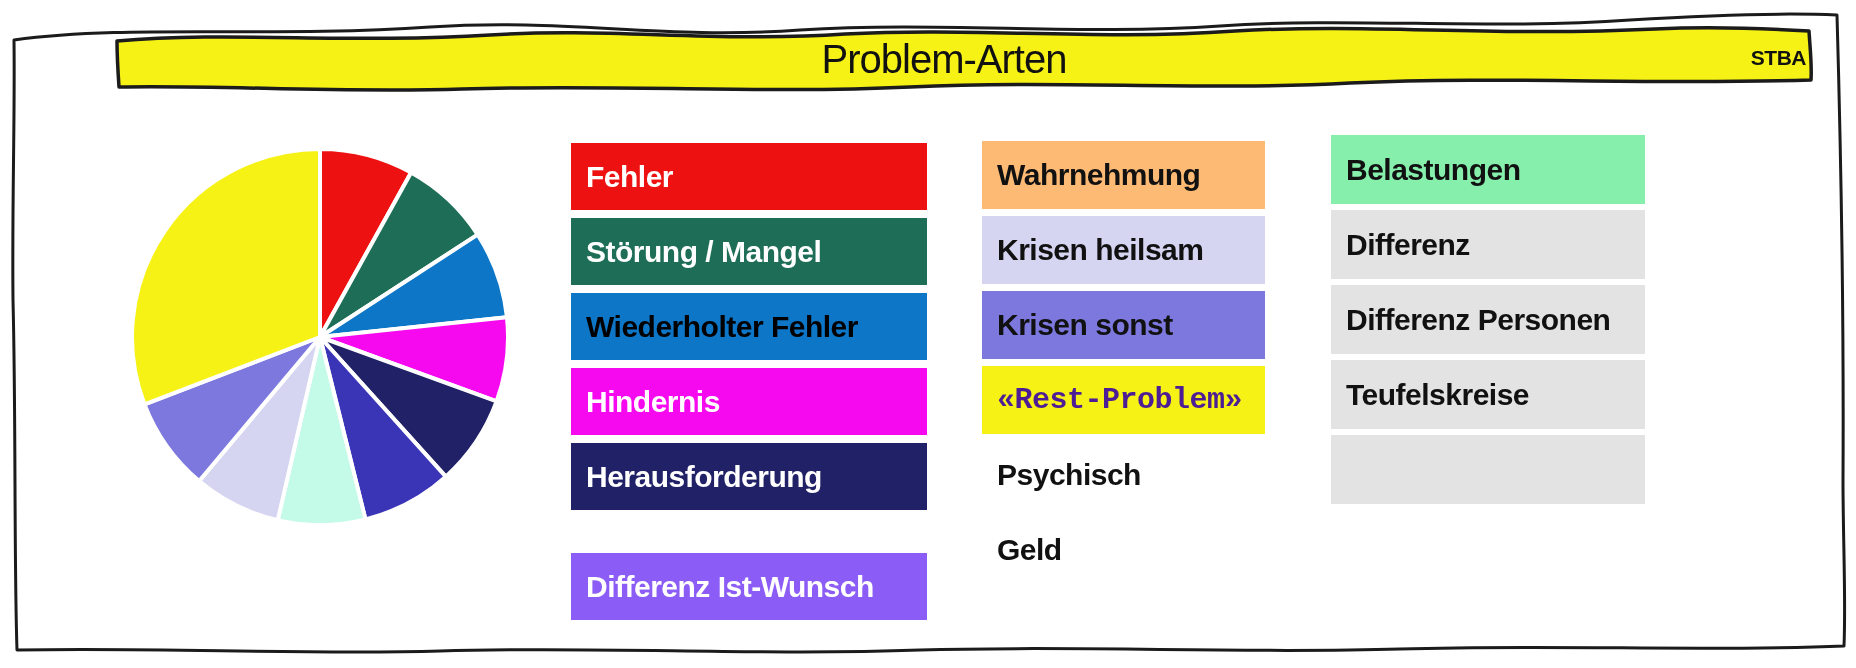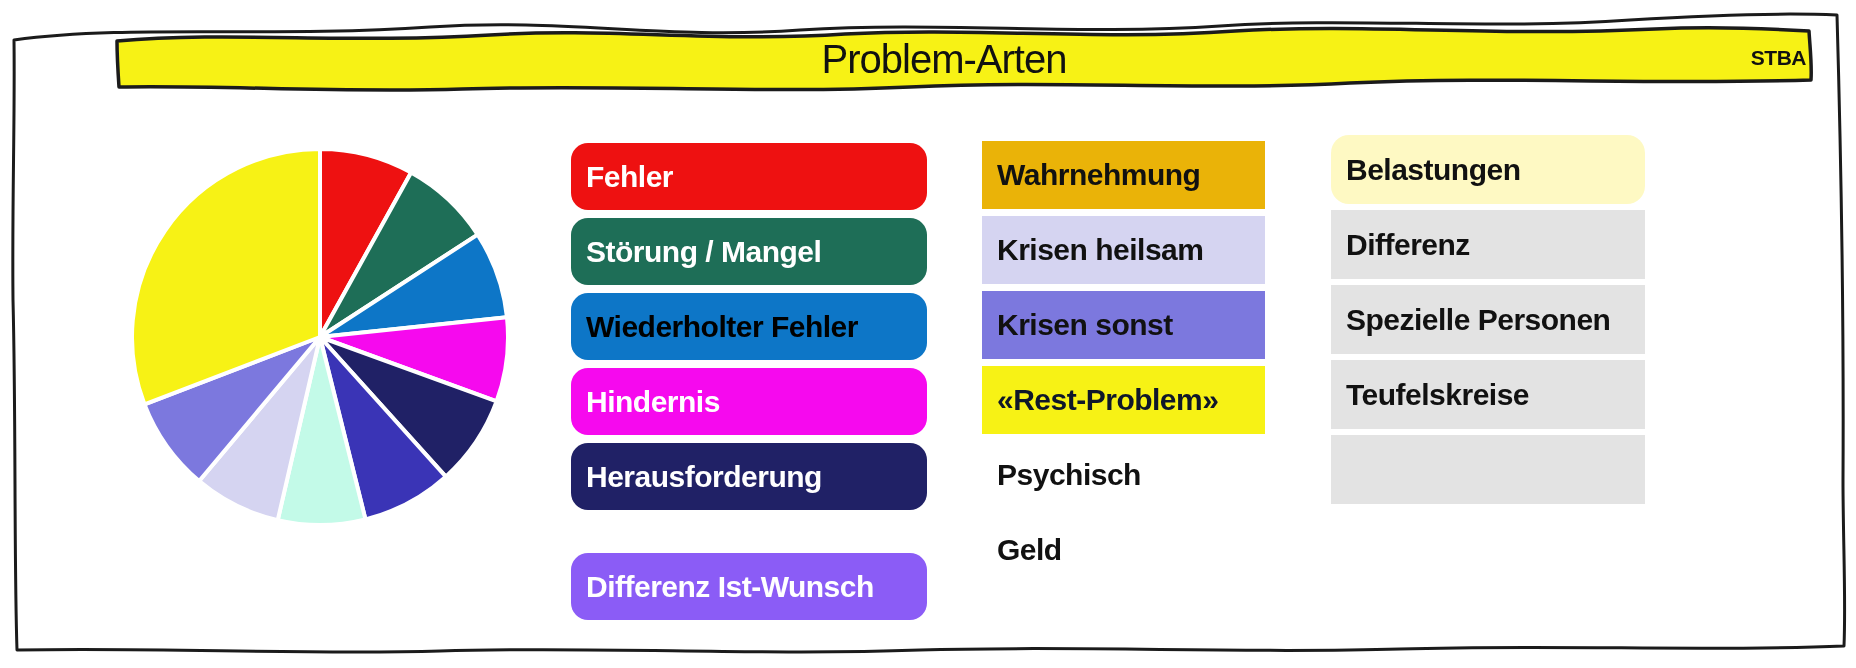--- a/index.html
+++ b/index.html
@@ -54,21 +54,21 @@
     box-sizing: border-box;
     padding-left: 15px;
     display: flex;
     align-items: center;
     font-weight: bold;
     font-size: 30px;
     letter-spacing: -0.5px;
     white-space: nowrap;
     overflow: hidden;
   }
-  .legend-col1 .legend-row { height: 67px; margin-bottom: 8px; border-radius: 17px; }
+  .legend-col1 .legend-row { height: 67px; margin-bottom: 8px; }
   .legend-col2 .legend-row { height: 68px; margin-bottom: 7px; }
   .legend-col3 .legend-row { height: 69px; margin-bottom: 6px; }
 </style>
 </head>
 <body>
 
 <div class="stage">
 
   <svg class="frame-layer" viewBox="0 0 1856 668" xmlns="http://www.w3.org/2000/svg">
     <path d="M 14 40
@@ -120,29 +120,29 @@
   <div class="legend-col legend-col1">
     <div class="legend-row" style="background-color: rgb(238, 17, 17); color: rgb(255, 255, 255);">Fehler</div>
     <div class="legend-row" style="background-color: rgb(30, 110, 87); color: rgb(255, 255, 255);">Störung / Mangel</div>
     <div class="legend-row" style="background-color: rgb(13, 118, 199); color: #000000;">Wiederholter Fehler</div>
     <div class="legend-row" style="background-color: rgb(246, 9, 238); color: rgb(255, 255, 255);">Hindernis</div>
     <div class="legend-row" style="background-color: rgb(32, 33, 102); color: rgb(255, 255, 255);">Herausforderung</div>
     <div class="legend-row" style="background-color: #8b5cf6; color: rgb(255, 255, 255); margin-top: 43px;">Differenz Ist-Wunsch</div>
   </div>
 
   <div class="legend-col legend-col2">
-    <div class="legend-row" style="background-color: #eab308; color: rgb(17, 17, 17);">Wahrnehmung</div>
+    <div class="legend-row" style="background-color: #fdba74; color: rgb(17, 17, 17);">Wahrnehmung</div>
     <div class="legend-row" style="background-color: rgb(213, 212, 241); color: rgb(17, 17, 17);">Krisen heilsam</div>
     <div class="legend-row" style="background-color: rgb(124, 120, 222); color: rgb(17, 17, 17);">Krisen sonst</div>
-    <div class="legend-row" style="background-color: rgb(247, 242, 21); color: #0f172a;">«Rest-Problem»</div>
+    <div class="legend-row" style="background-color: rgb(247, 242, 21); color: #4c1d95; font-family: Liberation Mono, monospace;">«Rest-Problem»</div>
     <div class="legend-row" style="background-color: transparent; color: rgb(17, 17, 17);">Psychisch</div>
     <div class="legend-row" style="background-color: transparent; color: rgb(17, 17, 17);">Geld</div>
   </div>
 
   <div class="legend-col legend-col3">
-    <div class="legend-row" style="background-color: #fef9c3; color: rgb(17, 17, 17); border-radius: 18px;">Belastungen</div>
+    <div class="legend-row" style="background-color: #86efac; color: rgb(17, 17, 17);">Belastungen</div>
     <div class="legend-row" style="background-color: rgb(227, 227, 227); color: rgb(17, 17, 17);">Differenz</div>
-    <div class="legend-row" style="background-color: rgb(227, 227, 227); color: rgb(17, 17, 17);">Spezielle Personen</div>
+    <div class="legend-row" style="background-color: rgb(227, 227, 227); color: rgb(17, 17, 17);">Differenz Personen</div>
     <div class="legend-row" style="background-color: rgb(227, 227, 227); color: rgb(17, 17, 17);">Teufelskreise</div>
     <div class="legend-row" style="background-color: rgb(227, 227, 227); color: rgb(17, 17, 17);"></div>
   </div>
 
 </div>
 
 </body></html>

